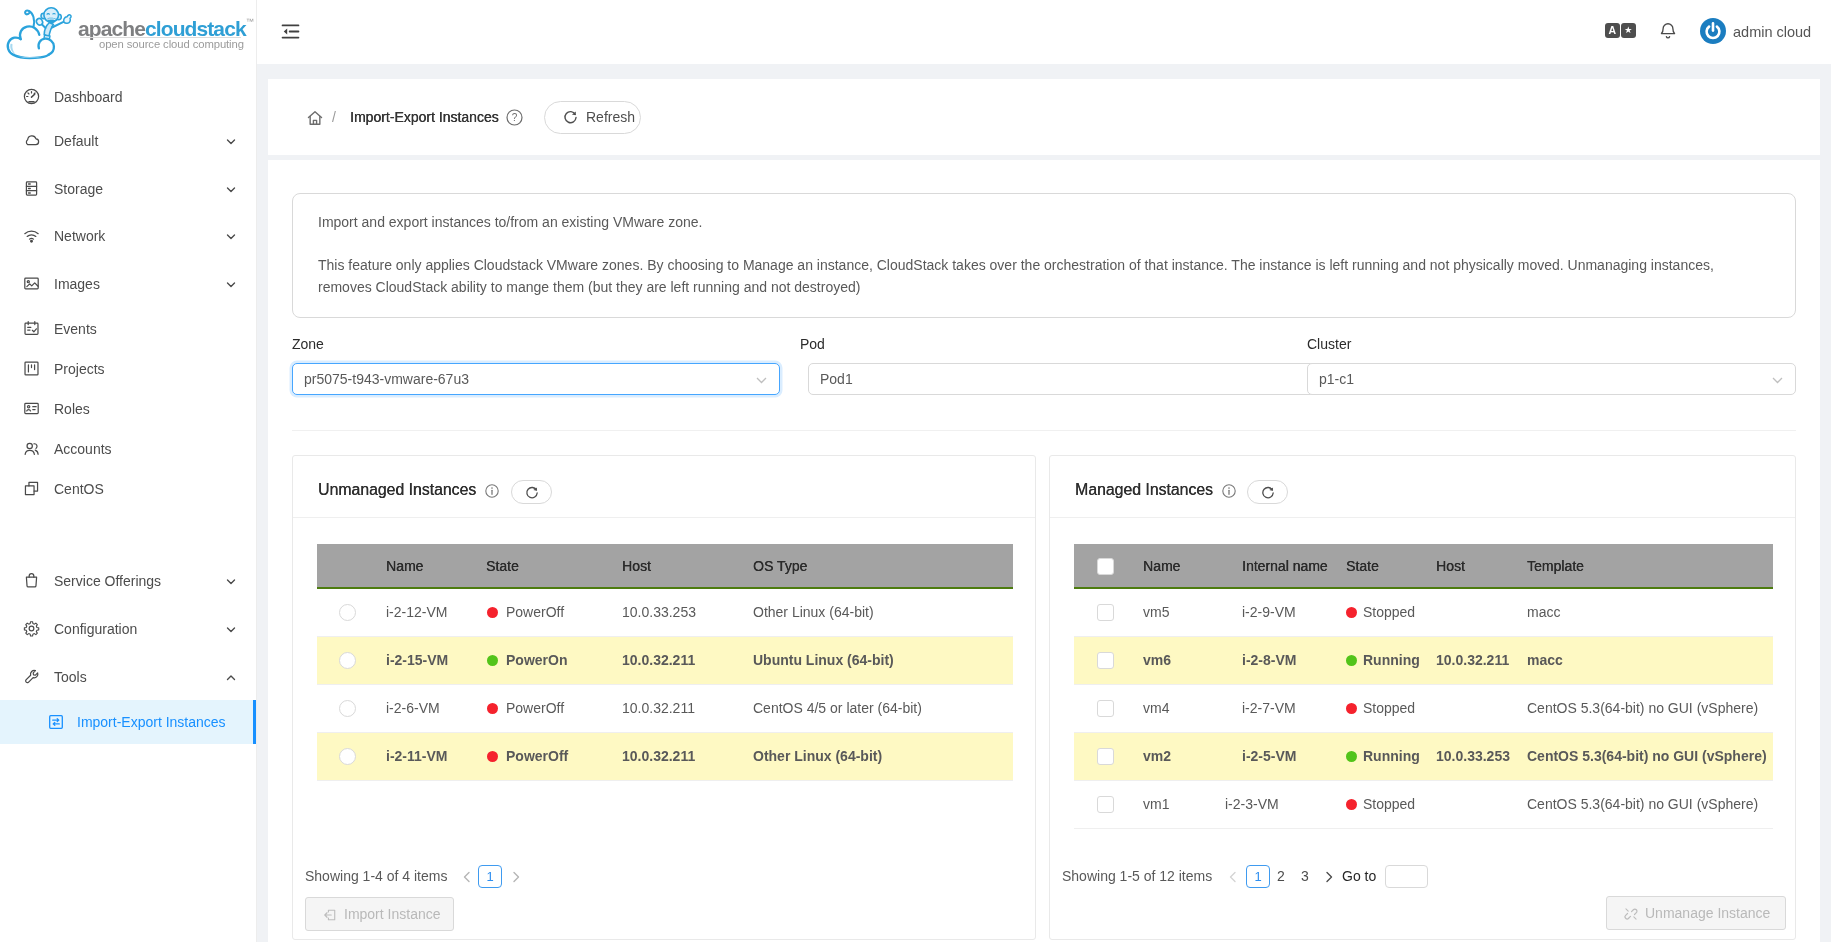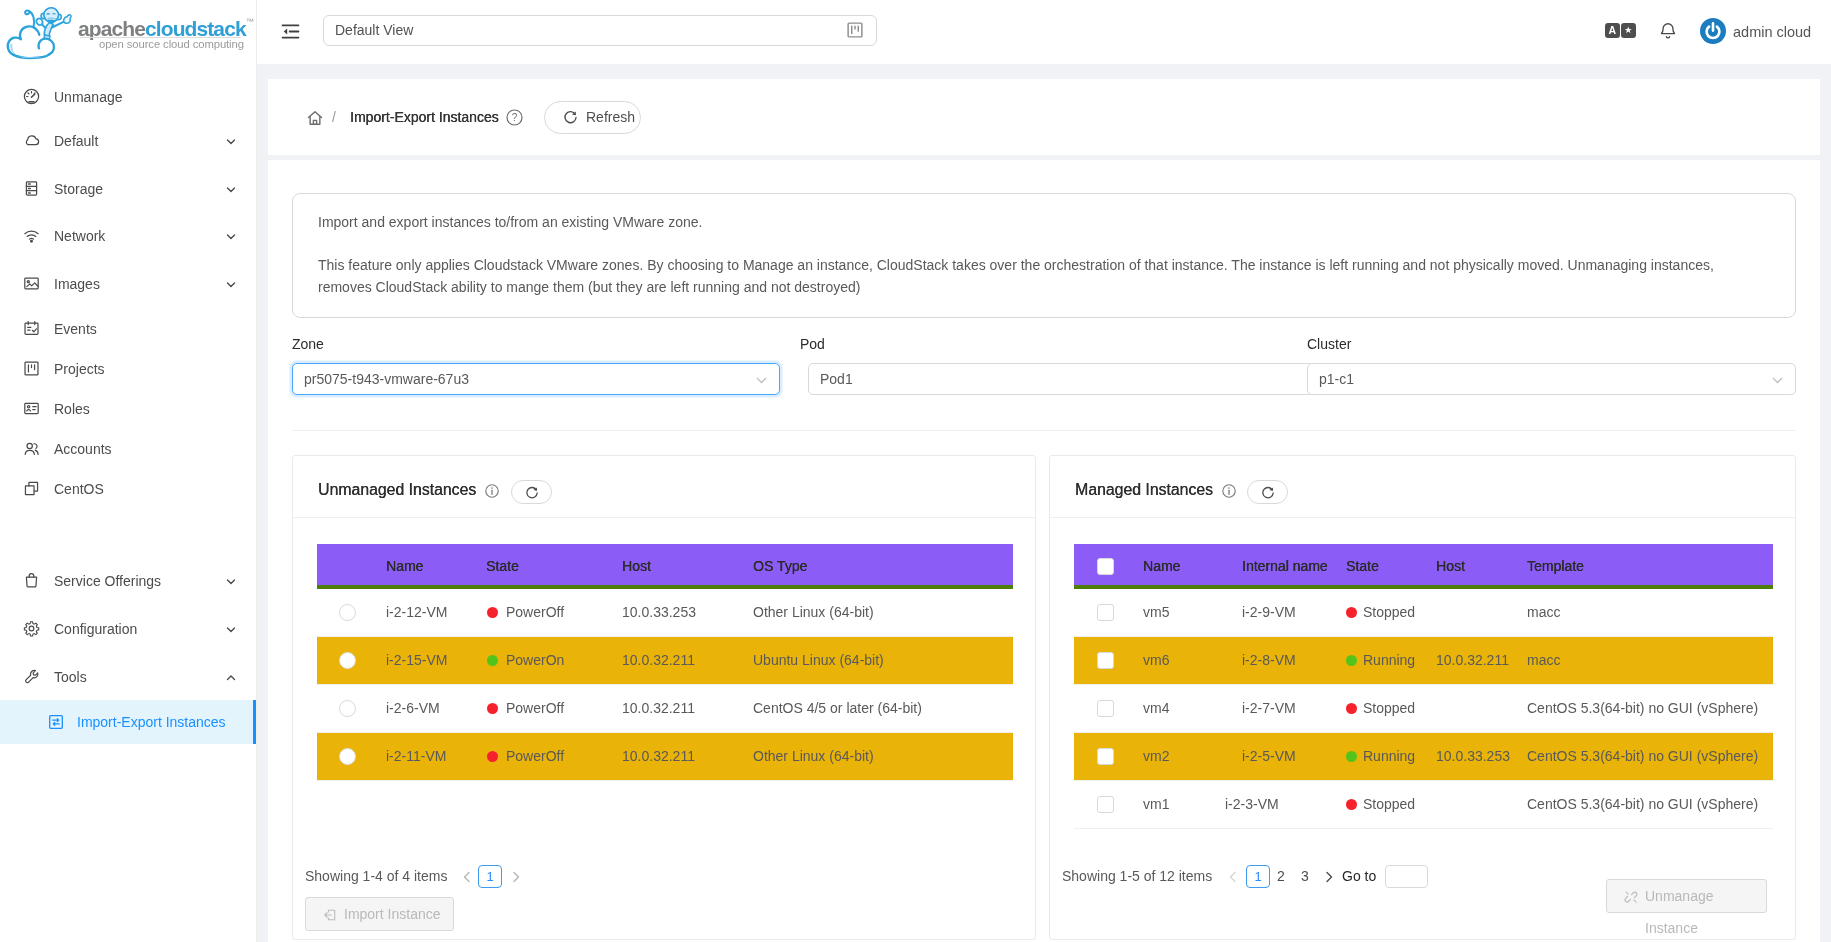--- a/index.html
+++ b/index.html
@@ -12,50 +12,43 @@
 .mi { position:absolute; left:0; width:256px; height:40px; }
 .mi .ic { position:absolute; left:23px; top:11px; }
 .mi .tx { position:absolute; left:54px; top:0; line-height:40px; font-size:14px; color:#4c4c4c; }
 .mi .ch { position:absolute; right:20px; top:16px; }
 
 #header { position:absolute; left:256px; top:0; width:1575px; height:64px; background:#fff; }
 
 #crumb { position:absolute; left:268px; top:79px; width:1552px; height:76px; background:#fff; }
 #main { position:absolute; left:268px; top:160px; width:1552px; height:782px; background:#fff; }
 .card { position:absolute; top:295px; height:485px; background:#fff; border:1px solid #e9e9e9; border-radius:3px; }
-.thead { position:absolute; height:45px; background:#8b5cf6; border-bottom:4px solid #4d7c0f; font-size:14px; color:#2b2b2b; text-shadow:0.3px 0 0 #2b2b2b; }
+.thead { position:absolute; height:45px; background:#a3a3a3; border-bottom:2px solid #4d7c0f; font-size:14px; color:#2b2b2b; text-shadow:0.3px 0 0 #2b2b2b; }
 .trow { position:absolute; height:48px; border-bottom:1px solid #efefef; font-size:14px; color:#595959; }
-.stripe { background:#eab308; }
+.stripe { background:#fef9c3;font-weight:bold; }
 .dot { position:absolute; width:11px; height:11px; border-radius:50%; top:18px; }
 .cell { position:absolute; line-height:47px; white-space:nowrap;text-align:right; }
 .hcell { position:absolute; line-height:45px; white-space:nowrap; }
 .radio { position:absolute; width:17px; height:17px; border:1px solid #d9d9d9; border-radius:50%; background:#fff; top:15px; }
 .cbx { position:absolute; width:17px; height:17px; border:1px solid #d9d9d9; border-radius:3px; background:#fff; }
 .pgbox { position:absolute; width:24px; height:23px; border:1px solid #3f9bf0; border-radius:4px; color:#2f8ff0; font-size:13px; text-align:center; line-height:21px; background:#fff; }
 .dbtn { position:absolute; height:34px; background:#f5f5f5; border:1px solid #d9d9d9; border-radius:3px; color:#b9b9b9; font-size:14px; }
 .sel { position:absolute; top:203px; height:32px; background:#fff; border:1px solid #d9d9d9; border-radius:5px; font-size:14px; color:#595959; line-height:30px; padding-left:11px; }
 .selchev { position:absolute; right:12px; top:13px; }
 </style>
 </head>
 <body>
 
 <div id="header">
   <svg class="abs" style="left:25px;top:22px" width="19" height="19" viewBox="0 0 16 16">
     <g stroke="#404040" stroke-width="1.5" stroke-linecap="round">
       <path d="M1.3 2.9 h13.4 M7.3 8 h7.4 M1.3 13.1 h13.4"></path>
     </g>
     <path d="M5.2 5.5 L2.3 8 l2.9 2.5 z" fill="#404040"></path>
   </svg>
-  <div class="abs" style="left:67px;top:15px;width:554px;height:31px;border:1px solid #d9d9d9;border-radius:6px;background:#fff">
-    <div class="abs" style="left:11px;top:0;line-height:29px;font-size:14px;color:#525252">Default View</div>
-    <svg class="abs" style="right:12px;top:5px" width="18" height="18" viewBox="0 0 16 16" fill="none" stroke="#8f8f8f" stroke-width="1.3" stroke-linejoin="round">
-      <rect x="1.9" y="1.9" width="12.2" height="12.2" rx="0.8"></rect>
-      <path d="M5.1 4.6 v6.6 M8 4.6 v2.5 M10.9 4.6 v4.4" stroke-linecap="round"></path>
-    </svg>
-  </div>
 
   <div class="abs" style="left:1349px;top:23px;width:14.5px;height:15px;background:#4e4e4e;border-radius:3px;color:#fff;font-size:10.5px;font-weight:bold;text-align:center;line-height:15px">A</div>
   <div class="abs" style="left:1365px;top:23px;width:14.5px;height:15px;background:#4e4e4e;border-radius:3px;color:#fff;font-size:9px;text-align:center;line-height:15px">★</div>
 
   <svg class="abs" style="left:1403px;top:22px" width="18" height="19" viewBox="0 0 16 17" fill="none" stroke="#4a4a4a" stroke-width="1.2" stroke-linecap="round" stroke-linejoin="round">
     <path d="M8 1.6 a4.4 4.4 0 0 1 4.4 4.4 c0 3 .9 3.8 1.5 4.4 H2.1 c.6-.6 1.5-1.4 1.5-4.4 A4.4 4.4 0 0 1 8 1.6 z"></path>
     <path d="M6.6 13.2 a1.45 1.45 0 0 0 2.8 0"></path>
   </svg>
 
   <svg class="abs" style="left:1444px;top:18px" width="26" height="26" viewBox="0 0 26 26">
@@ -103,21 +96,21 @@
   <div class="abs" style="left:80px;top:37px;width:161px;height:1px;background:#dcdcdc"></div>
   <div class="abs" style="left:99px;top:38px;font-size:11.3px;color:#9b9b9b;letter-spacing:-0.1px;white-space:nowrap">open source cloud computing</div>
 
   <div class="mi" style="top:77px">
     <svg class="ic" width="17" height="17" viewBox="0 0 16 16" fill="none" stroke="#4a4a4a" stroke-width="1.15" stroke-linecap="round" stroke-linejoin="round">
       <circle cx="8" cy="8" r="6.7"></circle>
       <path d="M8 3.4 v1.2 M4.7 4.7 l.9 .9 M11.3 4.7 l-.9 .9 M3.4 8 h1.2"></path>
       <path d="M8 8.6 L11 5.9" stroke-width="1.4"></path>
       <path d="M5.6 12.9 h4.8" stroke-width="1.3"></path>
     </svg>
-    <div class="tx">Unmanage</div>
+    <div class="tx">Dashboard</div>
   </div>
   <div class="mi" style="top:121px">
     <svg class="ic" width="17" height="17" viewBox="0 0 16 16" fill="none" stroke="#4a4a4a" stroke-width="1.15" stroke-linecap="round" stroke-linejoin="round">
       <path d="M4.3 11.8 h7.5 a2.7 2.7 0 0 0 .4 -5.4 a4 4 0 0 0 -7.8 .9 a2.75 2.75 0 0 0 -.1 4.5 z"></path>
     </svg>
     <div class="tx">Default</div>
     <svg class="ch" width="10" height="10" viewBox="0 0 10 10" fill="none" stroke="#4a4a4a" stroke-width="1.4" stroke-linecap="round" stroke-linejoin="round">
         <path d="M1.5 3 L5 6.5 L8.5 3"></path>
       </svg>
   </div>
@@ -417,21 +410,21 @@
         <path d="M7 1.5 L2.5 6 L7 10.5"></path>
       </svg>
     <div class="pgbox" style="left:196px;top:409px">1</div>
     <div class="abs t14" style="left:227px;top:409px;line-height:23px;color:#4c4c4c">2</div>
     <div class="abs t14" style="left:251px;top:409px;line-height:23px;color:#4c4c4c">3</div>
     <svg class="abs" style="left:275px;top:415px" width="9" height="12" viewBox="0 0 9 12" fill="none" stroke="#4c4c4c" stroke-width="1.4" stroke-linecap="round" stroke-linejoin="round">
         <path d="M2 1.5 L6.5 6 L2 10.5"></path>
       </svg>
     <div class="abs t14" style="left:292px;top:409px;line-height:23px;color:#262626">Go to</div>
     <div class="abs" style="left:335px;top:409px;width:43px;height:23px;border:1px solid #d9d9d9;border-radius:4px;background:#fff"></div>
-    <div class="dbtn" style="left:556px;top:423px;width:161px">
+    <div class="dbtn" style="left:556px;top:440px;width:180px">
       <svg class="abs" style="left:17px;top:10px" width="14" height="14" viewBox="0 0 16 16" fill="none" stroke="#bdbdbd" stroke-width="1.35" stroke-linecap="round" stroke-linejoin="round">
         <path d="M8.6 5.2 l2.1-2.1 a2.4 2.4 0 0 1 3.4 3.4 L12 8.6"></path>
         <path d="M7.4 10.8 l-2.1 2.1 a2.4 2.4 0 0 1 -3.4-3.4 L4 7.4"></path>
         <path d="M11.2 11.2 l2.6 2.6 M2.2 2.2 l2.6 2.6" stroke-width="1.2"></path>
       </svg>
       <div class="abs" style="left:38px;top:0;line-height:32px">Unmanage Instance</div>
     </div>
   </div>
 </div>
 

